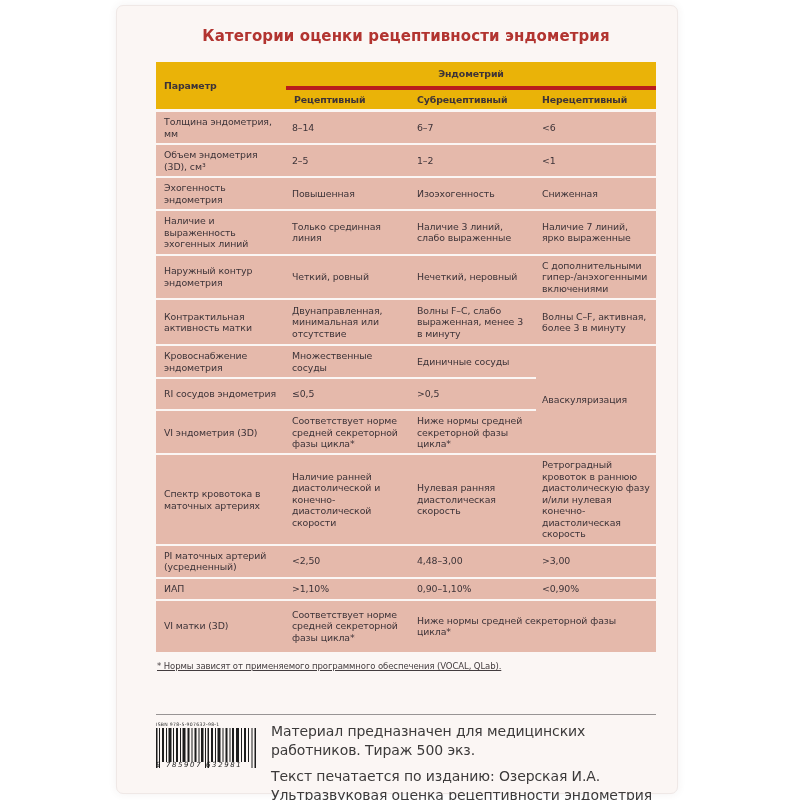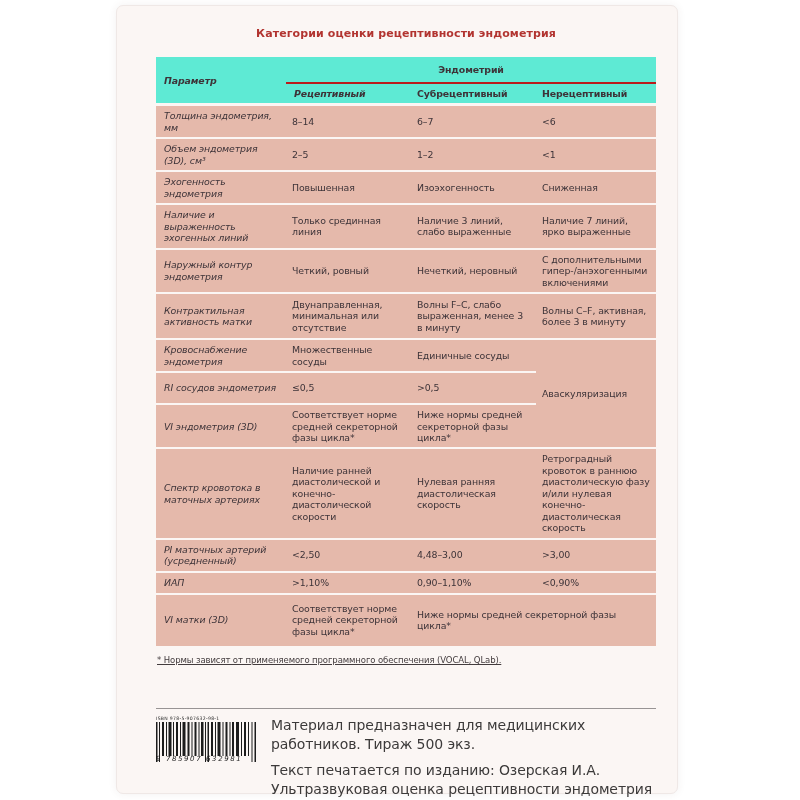--- a/index.html
+++ b/index.html
@@ -9,35 +9,35 @@
     color:#3d3338;overflow:hidden;
   }
   .page{
     position:absolute;left:116px;top:5px;width:562px;height:789px;
     background:#fbf6f4;border:1px solid #efe8e6;border-radius:7px;
     box-shadow:0 0 8px rgba(90,60,50,0.07);
     box-sizing:border-box;padding:0 22px 0 39px;
   }
   .title{
     margin:21px 0 0 0;width:500px;text-align:center;
-    font-size:11px;font-weight:bold;color:#b23430;letter-spacing:0.1px;
+    font-size:15px;font-weight:bold;color:#b23430;letter-spacing:0.1px;
   }
   table.rtable{
     margin-top:17px;width:500px;border-collapse:collapse;table-layout:fixed;
     background:#e5b9ab;font-size:9.4px;line-height:1.22;letter-spacing:-0.1px;
     color:#3d3338;
   }
   col.c1{width:130px;}col.c2{width:125px;}col.c3{width:125px;}col.c4{width:120px;}
   .rtable th,.rtable td{
     text-align:left;vertical-align:middle;font-weight:normal;
     padding:4px 6px 4px 6px;
   }
-  .rtable th{background:#5eead4;font-weight:bold;}
-  .rtable td:first-child,.rtable th:first-child{padding-left:8px;font-style:italic;}
-  .rtable thead tr.h2row th{border-top:2px solid #b91c1c;}
+  .rtable th{background:#eab308;font-weight:bold;}
+  .rtable td:first-child,.rtable th:first-child{padding-left:8px;}
+  .rtable thead tr.h2row th{border-top:4px solid #b91c1c;}
   .rtable tbody td{border-top:2px solid #fbf6f4;}
   .rtable tbody tr.first td{border-top:3px solid #fbf6f4;}
   .footnote{
     margin:9px 0 0 1px;font-size:8.5px;color:#433c3e;letter-spacing:-0.1px;text-decoration:underline;
   }
   .imprint{margin-top:43px;width:500px;}
   .rule{border:none;border-top:1.5px solid #989494;margin:0;width:500px;}
   .imprint-row{display:flex;gap:15px;margin-top:7px;}
   .barcode{width:100px;flex:0 0 100px;}
   .bc-top{font-size:4.6px;letter-spacing:0.3px;color:#2c2c2c;white-space:nowrap;margin-bottom:1px;}

